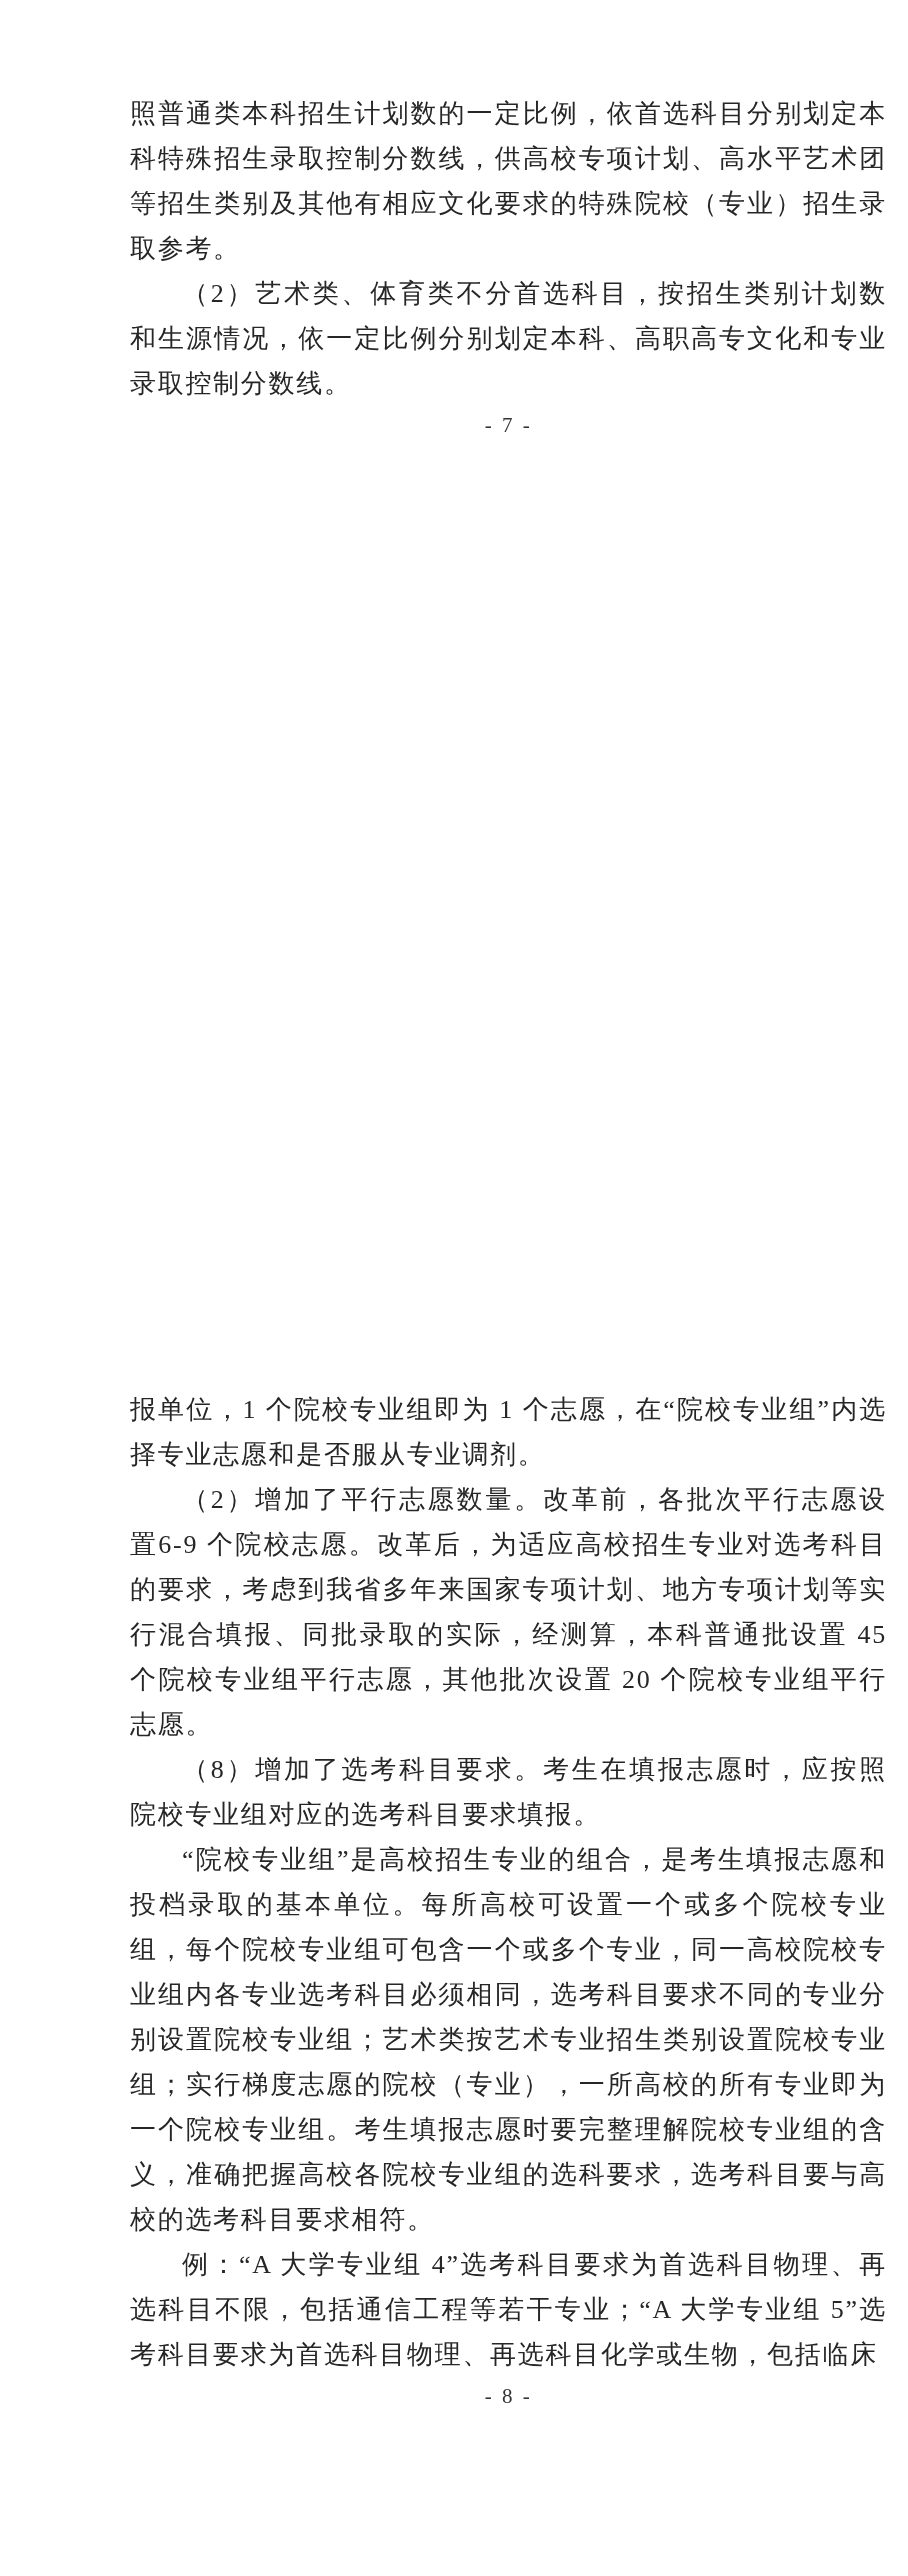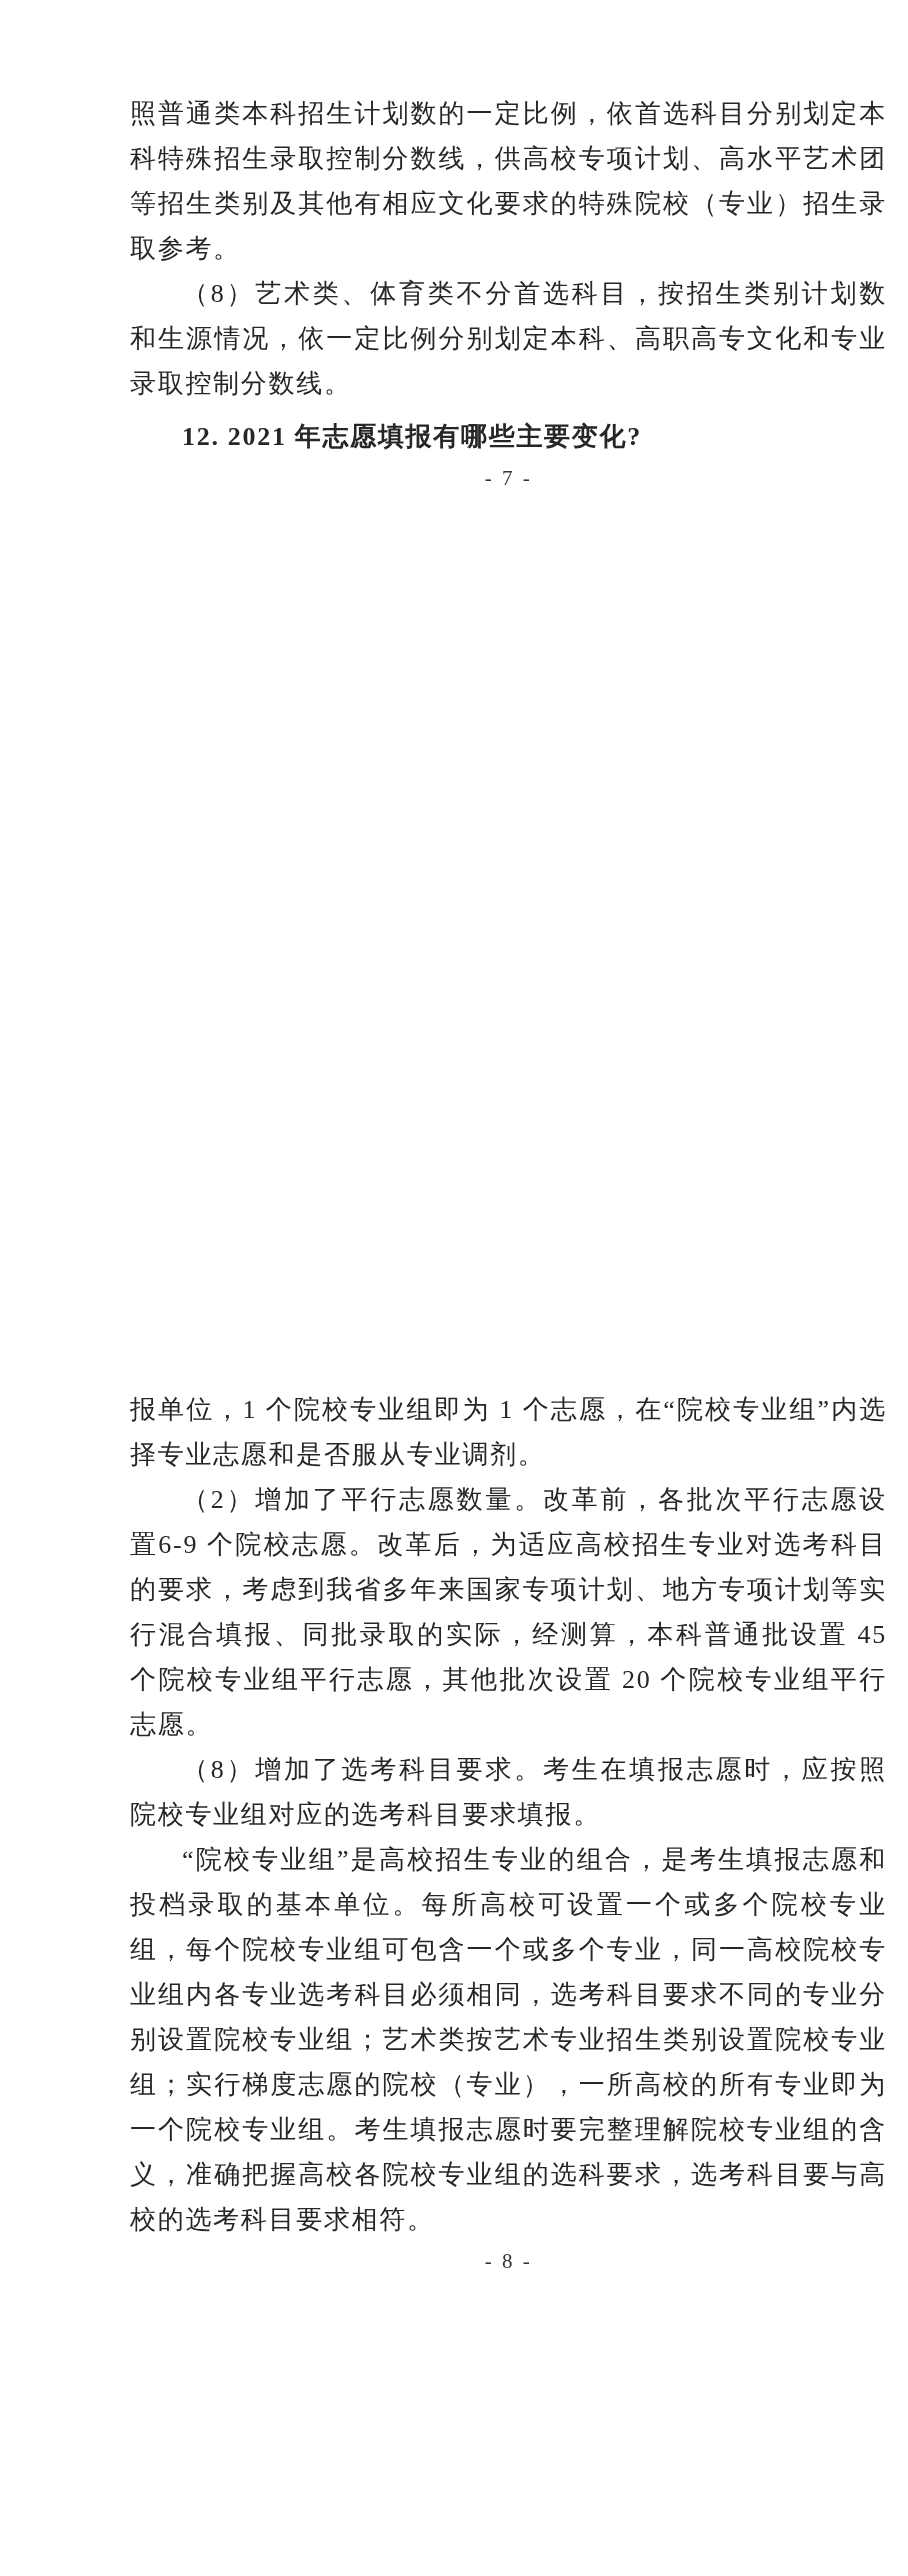--- a/index.html
+++ b/index.html
@@ -54,30 +54,30 @@
   }
 </style>
 </head>
 <body>
 
 <div class="doc">
 
   <section class="page" id="page-7">
     <div class="page-content" id="page-content-0">
         <p class="para no-indent">照普通类本科招生计划数的一定比例，依首选科目分别划定本科特殊招生录取控制分数线，供高校专项计划、高水平艺术团等招生类别及其他有相应文化要求的特殊院校（专业）招生录取参考。</p>
-        <p class="para">（8）艺术类、体育类不分首选科目，按招生类别计划数和生源情况，依一定比例分别划定本科、高职高专文化和专业录取控制分数线。</p>
-        <h2 class="heading">12. 2021 年志愿填报有哪些主要变化?</h2>
+        <p class="para">（2）艺术类、体育类不分首选科目，按招生类别计划数和生源情况，依一定比例分别划定本科、高职高专文化和专业录取控制分数线。</p>
       </div>
     <div class="page-number">- 7 -</div>
   </section>
 
   <section class="page" id="page-8">
     <div class="page-content" id="page-content-1">
         <p class="para no-indent">报单位，1 个院校专业组即为 1 个志愿，在“院校专业组”内选择专业志愿和是否服从专业调剂。</p>
         <p class="para">（2）增加了平行志愿数量。改革前，各批次平行志愿设置6-9 个院校志愿。改革后，为适应高校招生专业对选考科目的要求，考虑到我省多年来国家专项计划、地方专项计划等实行混合填报、同批录取的实际，经测算，本科普通批设置 45 个院校专业组平行志愿，其他批次设置 20 个院校专业组平行志愿。</p>
         <p class="para">（8）增加了选考科目要求。考生在填报志愿时，应按照院校专业组对应的选考科目要求填报。</p>
         <p class="para">“院校专业组”是高校招生专业的组合，是考生填报志愿和投档录取的基本单位。每所高校可设置一个或多个院校专业组，每个院校专业组可包含一个或多个专业，同一高校院校专业组内各专业选考科目必须相同，选考科目要求不同的专业分别设置院校专业组；艺术类按艺术专业招生类别设置院校专业组；实行梯度志愿的院校（专业），一所高校的所有专业即为一个院校专业组。考生填报志愿时要完整理解院校专业组的含义，准确把握高校各院校专业组的选科要求，选考科目要与高校的选考科目要求相符。</p>
+        <p class="para">例：“A 大学专业组 4”选考科目要求为首选科目物理、再选科目不限，包括通信工程等若干专业；“A 大学专业组 5”选考科目要求为首选科目物理、再选科目化学或生物，包括临床</p>
       </div>
     <div class="page-number">- 8 -</div>
   </section>
 
 </div>
 
 
 </body></html>

